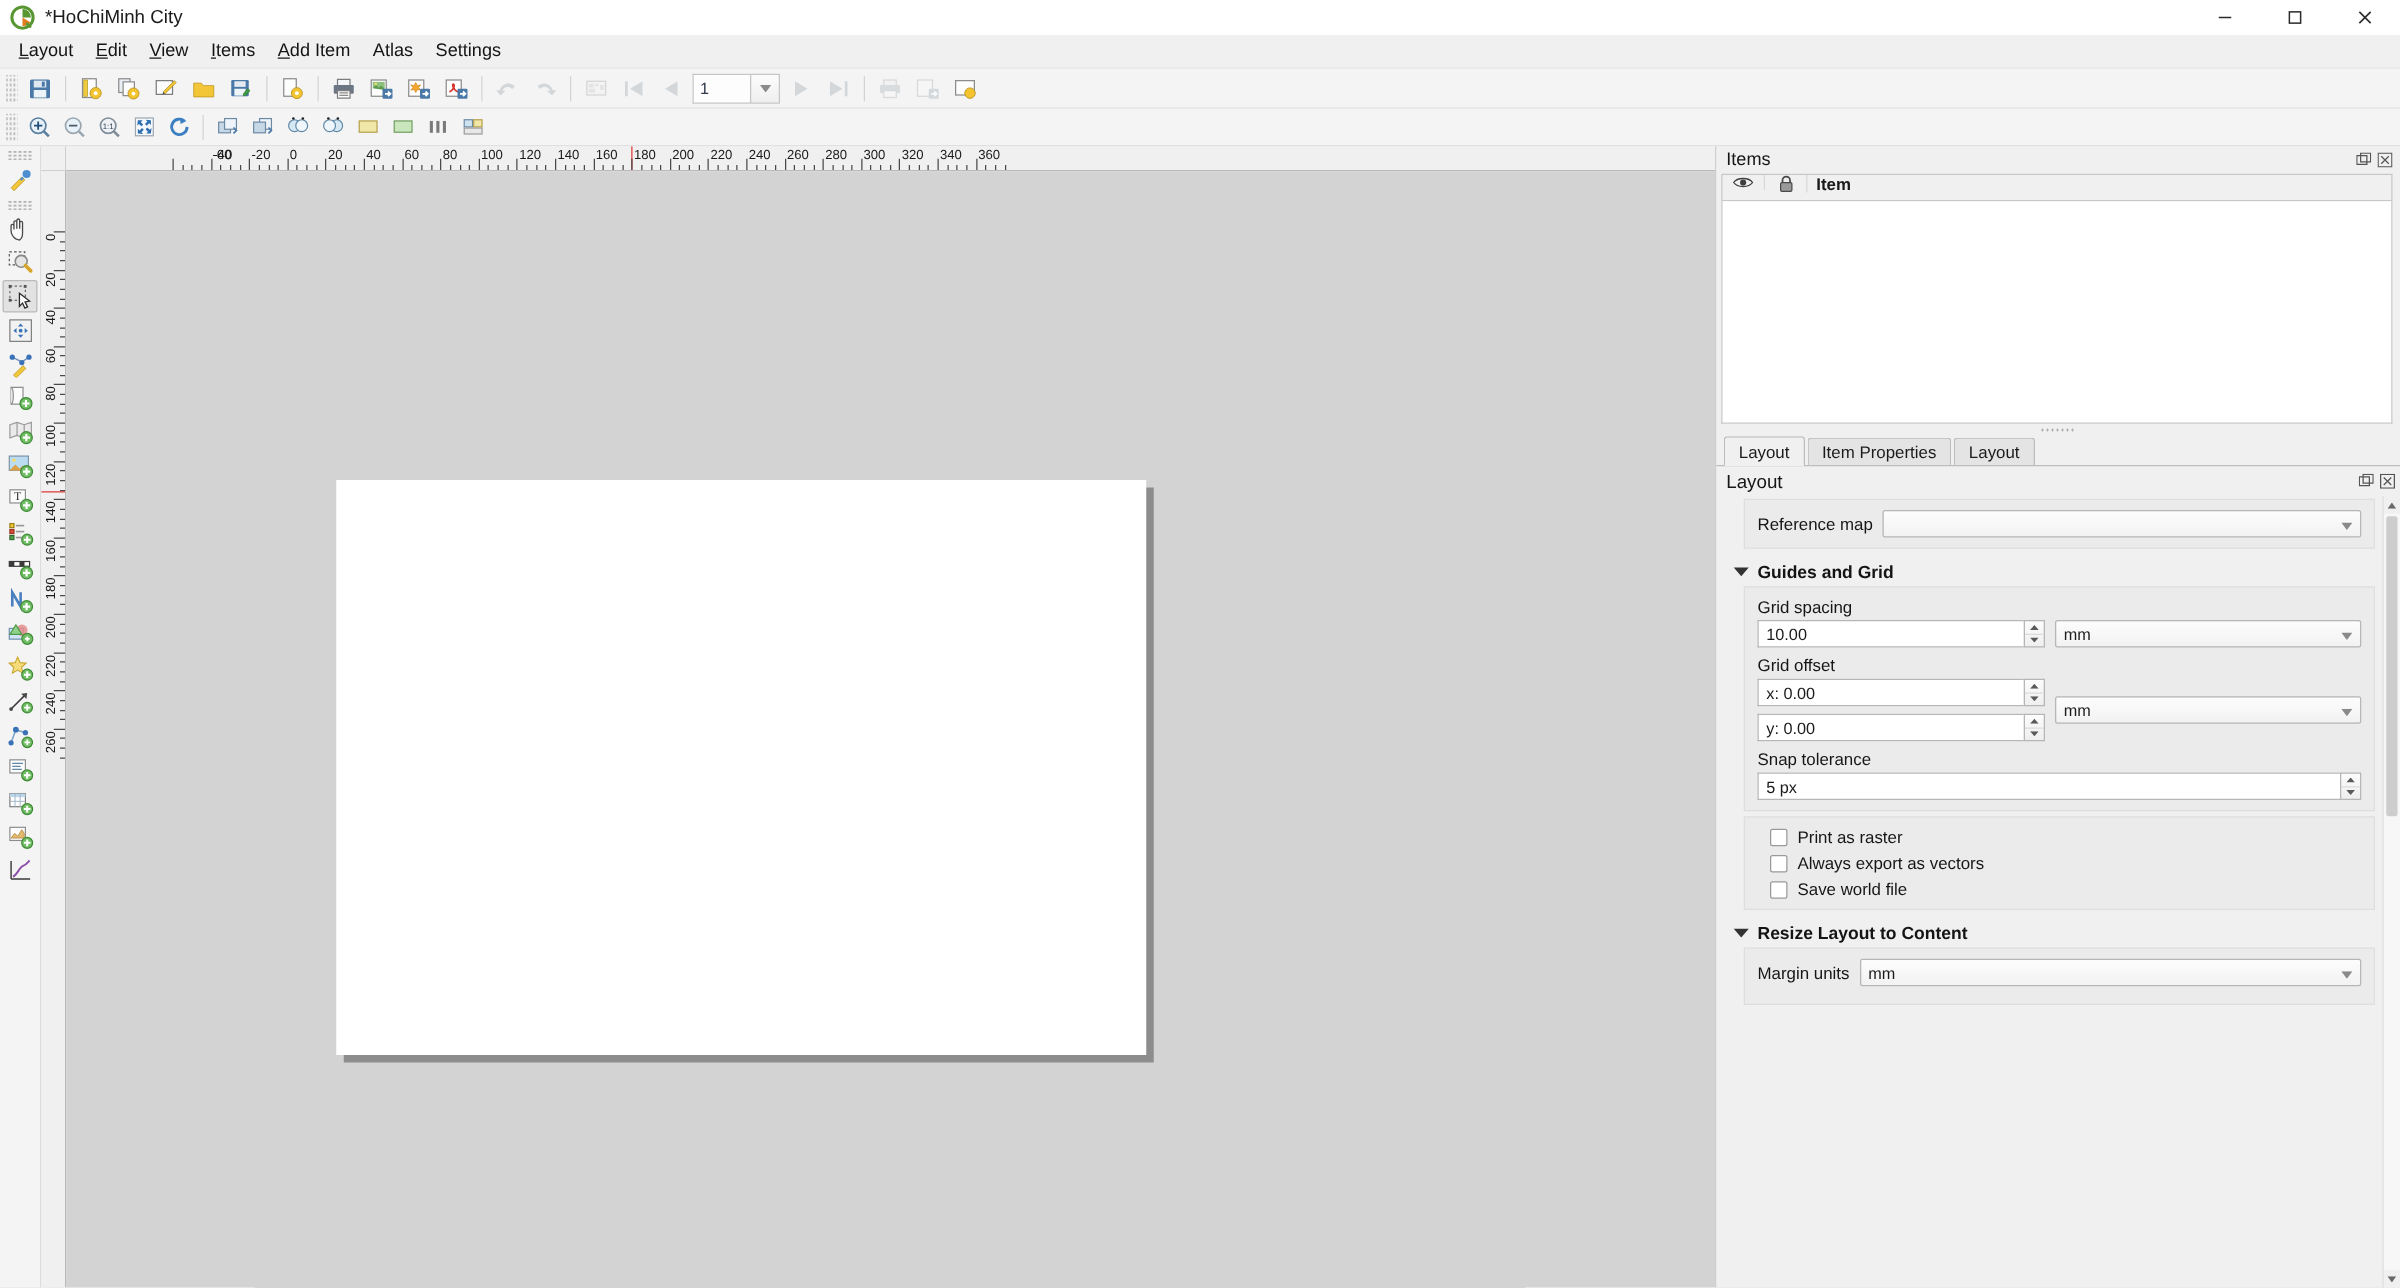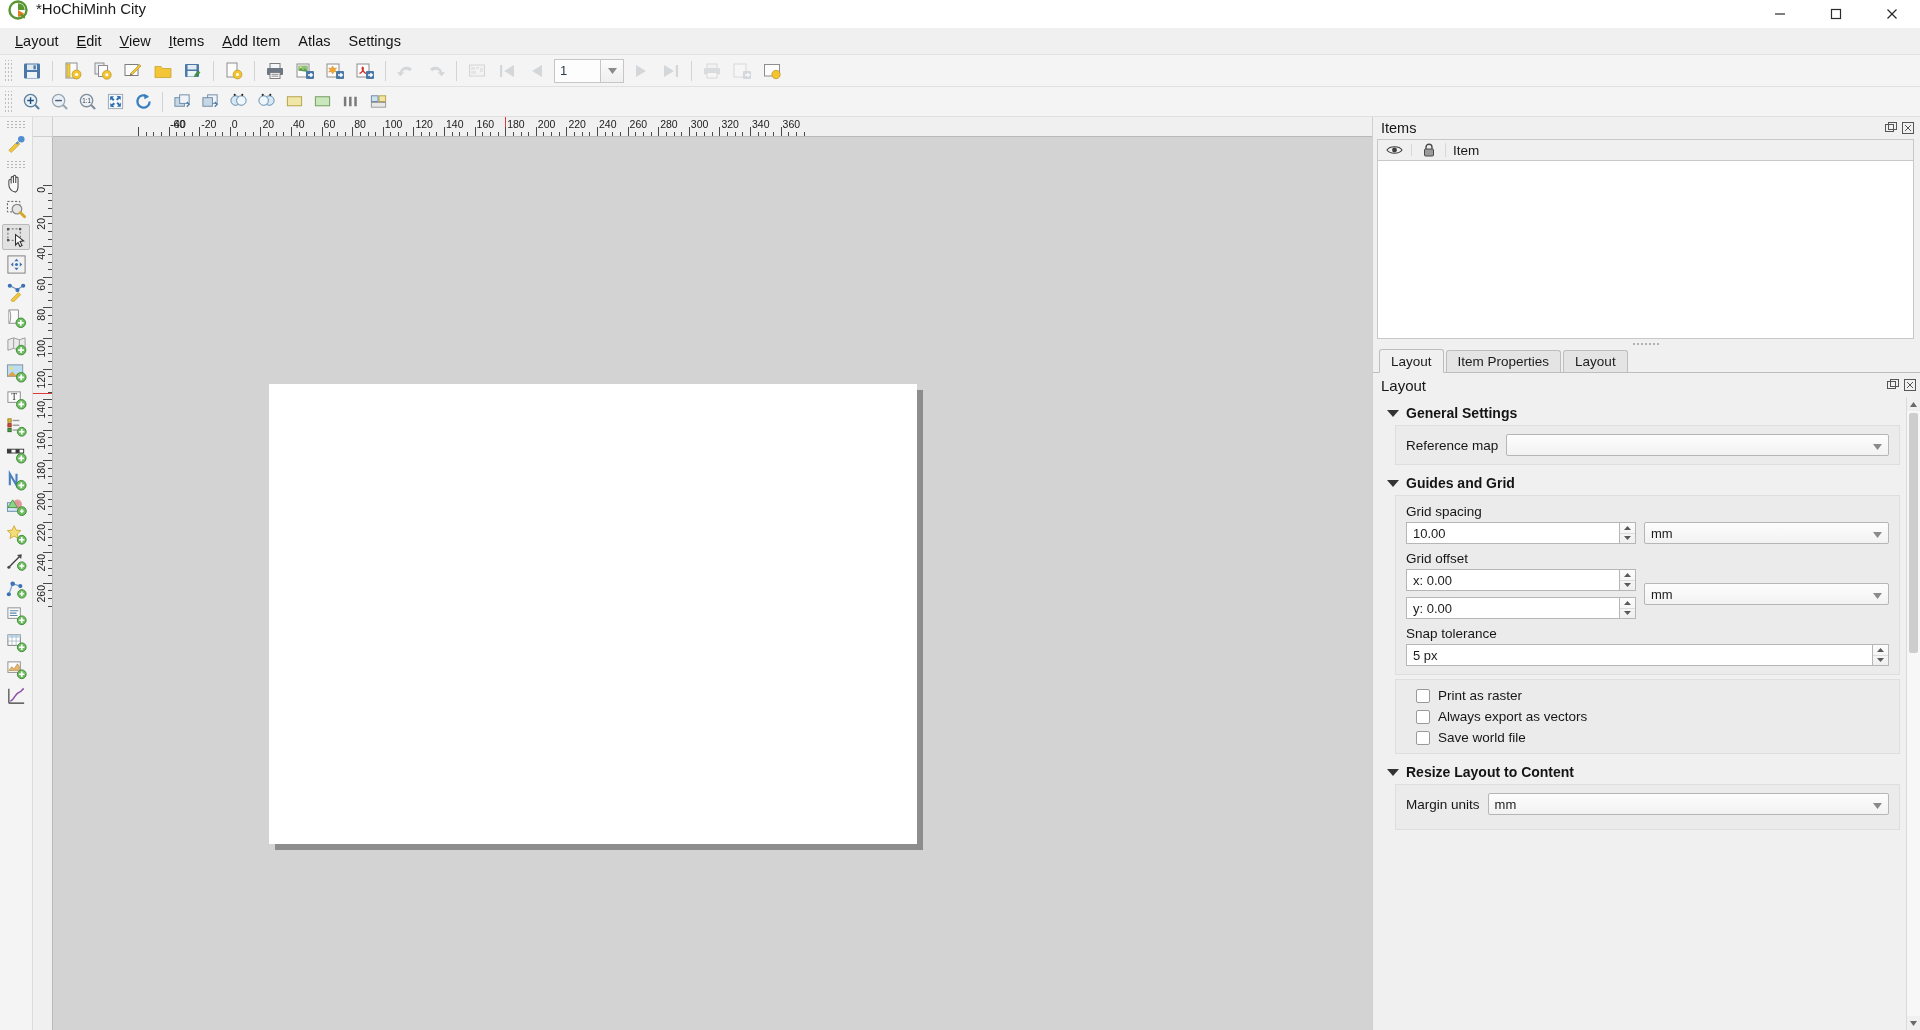--- a/index.html
+++ b/index.html
@@ -10,21 +10,21 @@
     font-family: "Liberation Sans", sans-serif;
     font-size: 14px;
     color: #1a1a1a;
     background: #f0f0f0;
   }
   #app { width: 1920px; height: 1030px; position: relative; display: flex; flex-direction: column; background:#f0f0f0; }
 
   
   .titlebar {
     height: 28px; min-height:28px; background: #ffffff;
-    display: flex; align-items: flex-start; padding-left: 8px;
+    display: flex; align-items: center; padding-left: 8px;
     border-bottom: 1px solid #ffffff;
   }
   .qgis-logo { width: 20px; height: 20px; margin-right: 8px; flex:none; position:relative; }
   .title-text { font-size: 15px; color: #1b1b1b; }
   .win-ctrls { margin-left: auto; display: flex; height: 28px; }
   .win-btn { width: 56px; height: 28px; display: flex; align-items: center; justify-content: center; }
   .win-btn svg { display:block; }
 
   
   .menubar {
@@ -92,21 +92,21 @@
 
   
   .dock { width: 548px; min-width:548px; background: #f0f0f0; border-left: 1px solid #cfcfcf;
     display: flex; flex-direction: column; }
   .dock-titlebar { height: 22px; min-height:22px; display: flex; align-items: center; padding: 0 4px 0 8px; }
   .dock-title { font-size: 14.5px; color: #161616; }
   .dock-tb-btns { margin-left: auto; display: flex; gap: 4px; padding-right:2px;}
   .dockico { width: 13px; height: 13px; display:flex; align-items:center; justify-content:center;}
 
   .items-panel { margin: 0 6px 0 4px; display:flex; flex-direction:column; }
-  .items-header { display: flex; height: 22px; background: #f0f0f0; border: 1px solid #c8c8c8; border-bottom: 1px solid #c8c8c8; align-items: center;}
+  .items-header { display: flex; height: 22px; background: #f0f0f0; border: 1px solid #c8c8c8; border-bottom: 1px solid #c8c8c8; align-items: flex-start; font-weight: bold;}
   .ih-cell { display: flex; align-items: center; justify-content: center; border-right: 1px solid #d8d8d8; }
   .ih-eye { width: 34px; }
   .ih-lock { width: 34px; }
   .ih-item { flex: 1; justify-content: flex-start; padding-left: 7px; font-size: 13.5px; border-right:none;}
   .items-list { height: 178px; background: #ffffff; border: 1px solid #c8c8c8; border-top: none; }
   .items-resizer { height: 10px; display:flex; align-items:center; justify-content:center; }
   .items-resizer .dots { width: 28px; height: 4px; background-image: radial-gradient(#b0b0b0 1px, transparent 1px); background-size: 4px 4px;}
 
   
   .tabstrip { display: flex; align-items: flex-end; height: 24px; padding-left: 6px;
@@ -914,24 +914,20 @@
                 <rect x="0.5" y="0.5" width="11" height="11" fill="none" stroke="#555"></rect>
                 <path d="M3 3 L9 9 M9 3 L3 9" stroke="#555"></path>
               </svg>
           </span>
         </div>
       </div>
 
       <div class="scrollwrap">
         <div class="props">
 
-          <div class="group-hdr">
-            <span class="caret"></span>
-            <span class="gtitle">General Settings</span>
-          </div>
           <div class="group-body">
             <div class="row">
               <span class="lbl">Reference map</span>
               <div class="combo grow">
                 <span></span>
                 <span class="arrow">
                   <svg width="9" height="6" viewBox="0 0 9 6">
                       <path d="M0 0 L9 0 L4.5 6 Z" fill="#8a8a8a"></path>
                     </svg>
                 </span>

